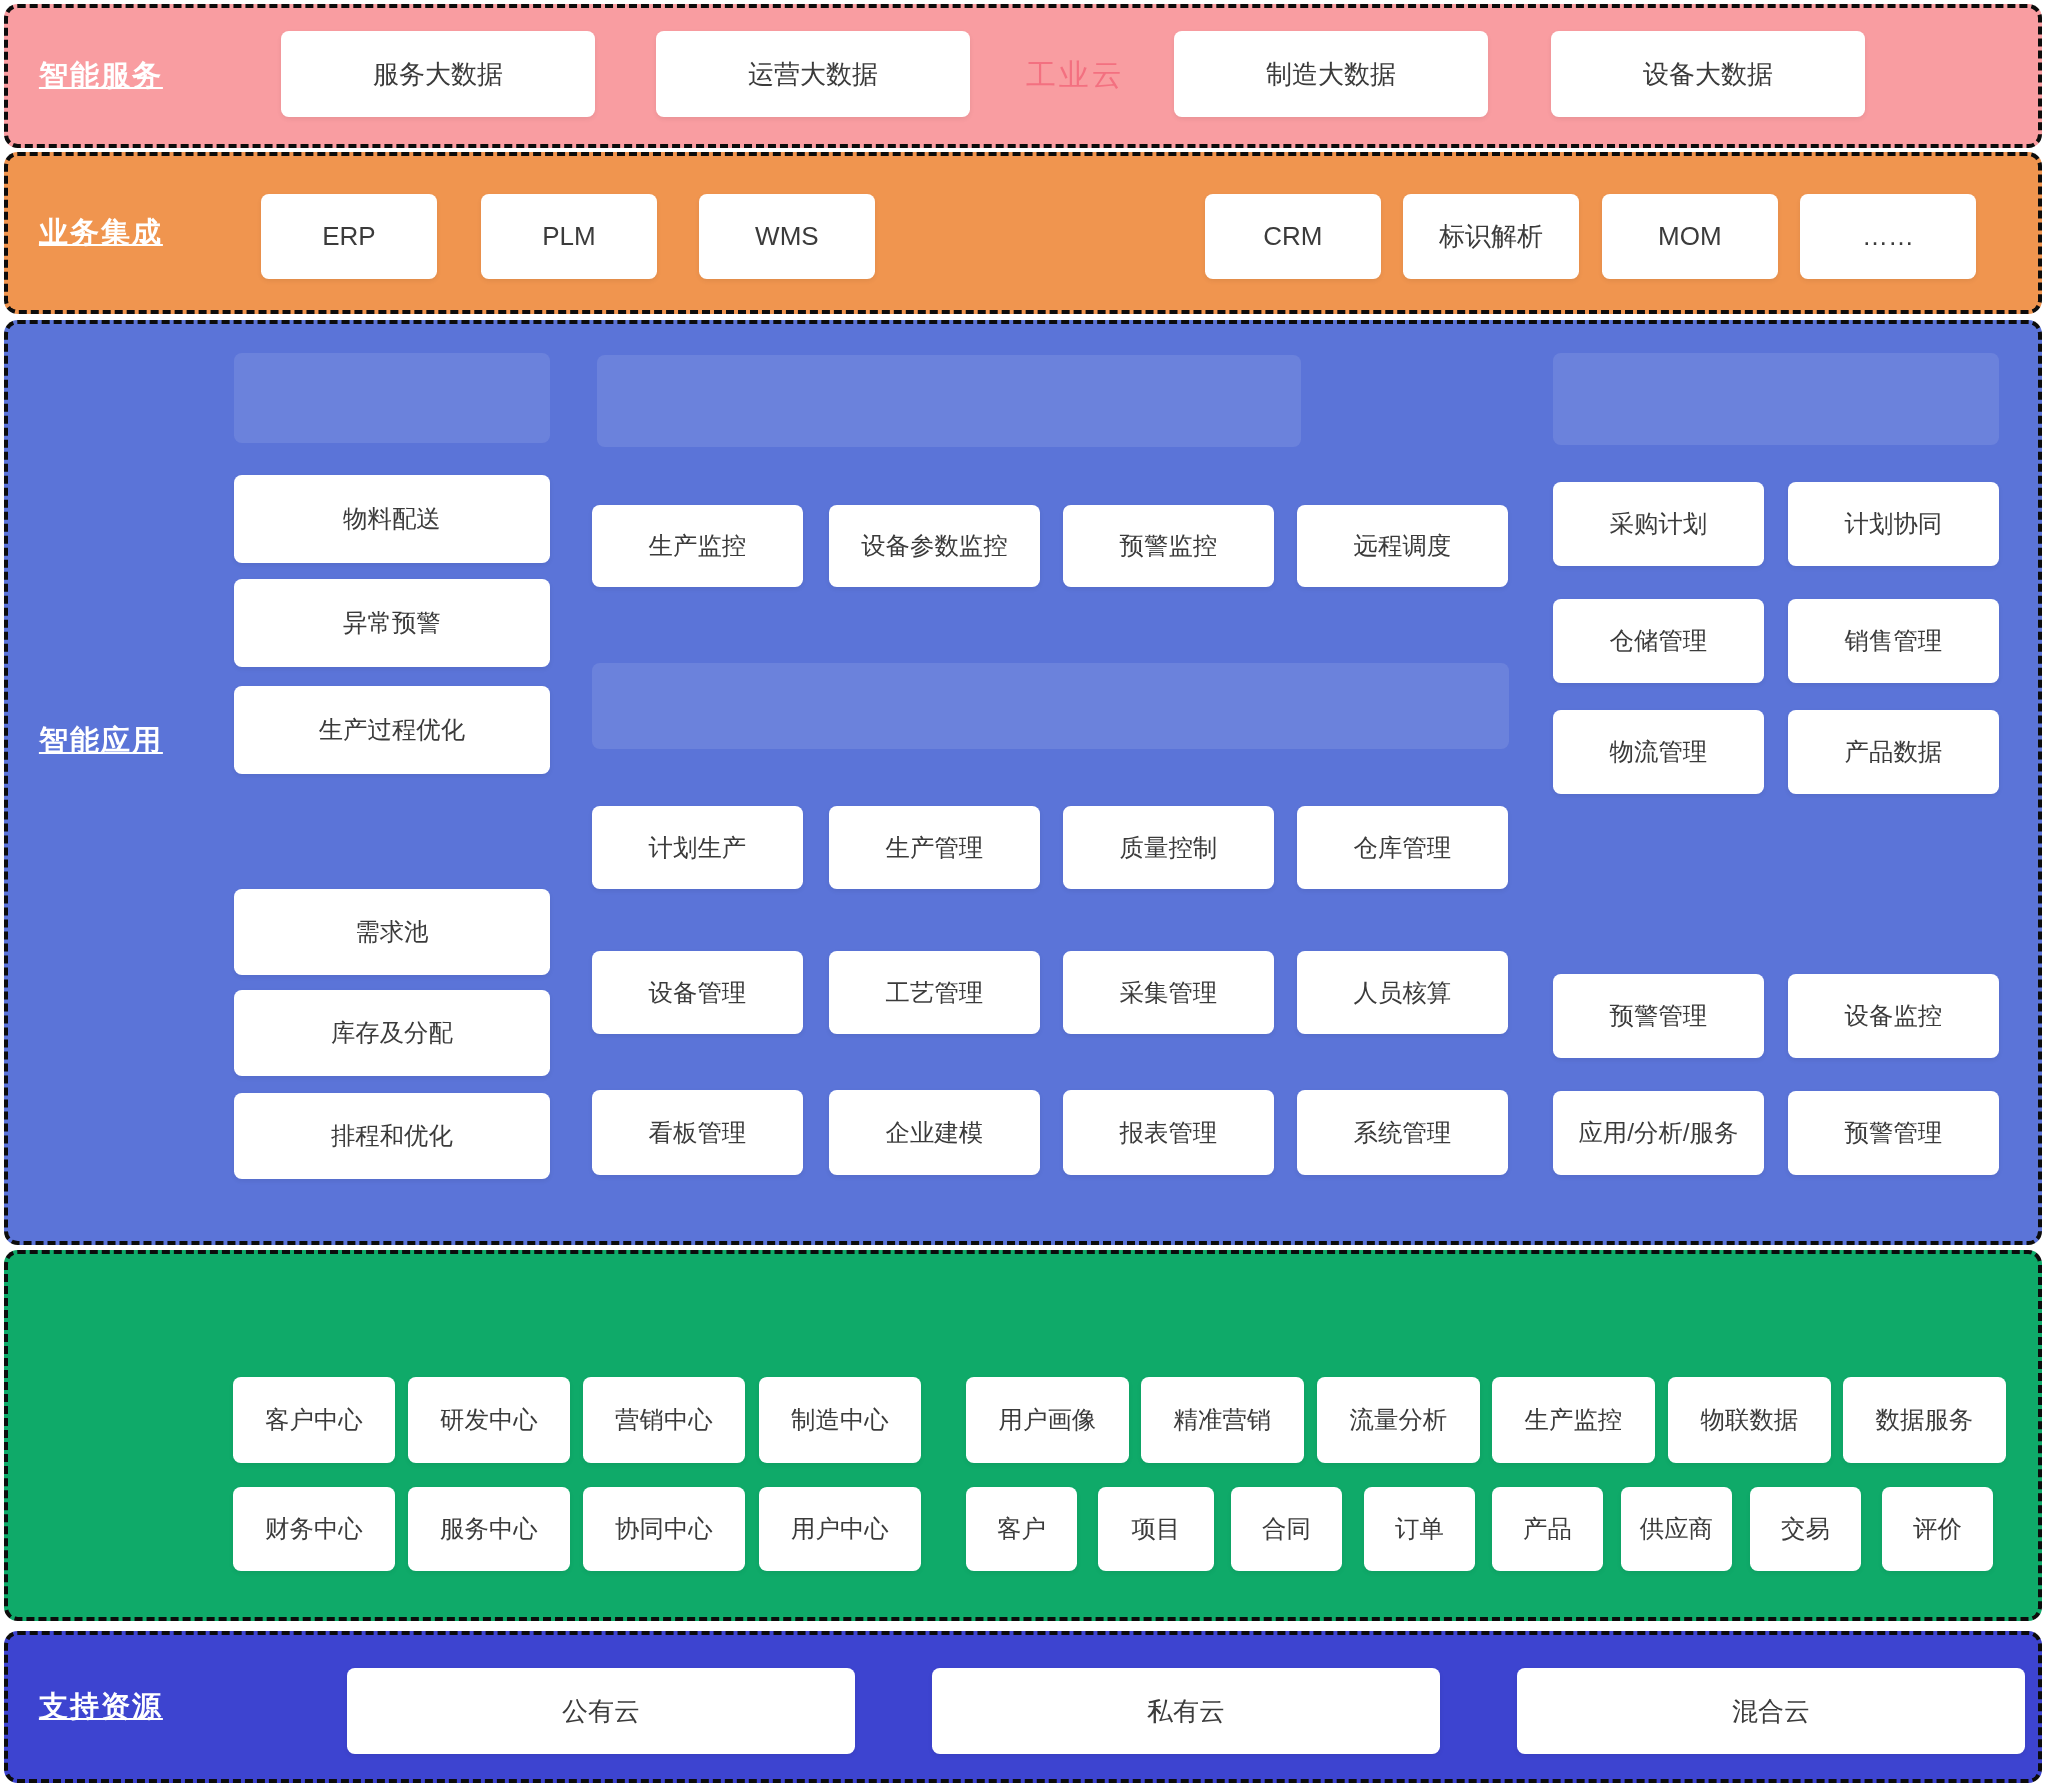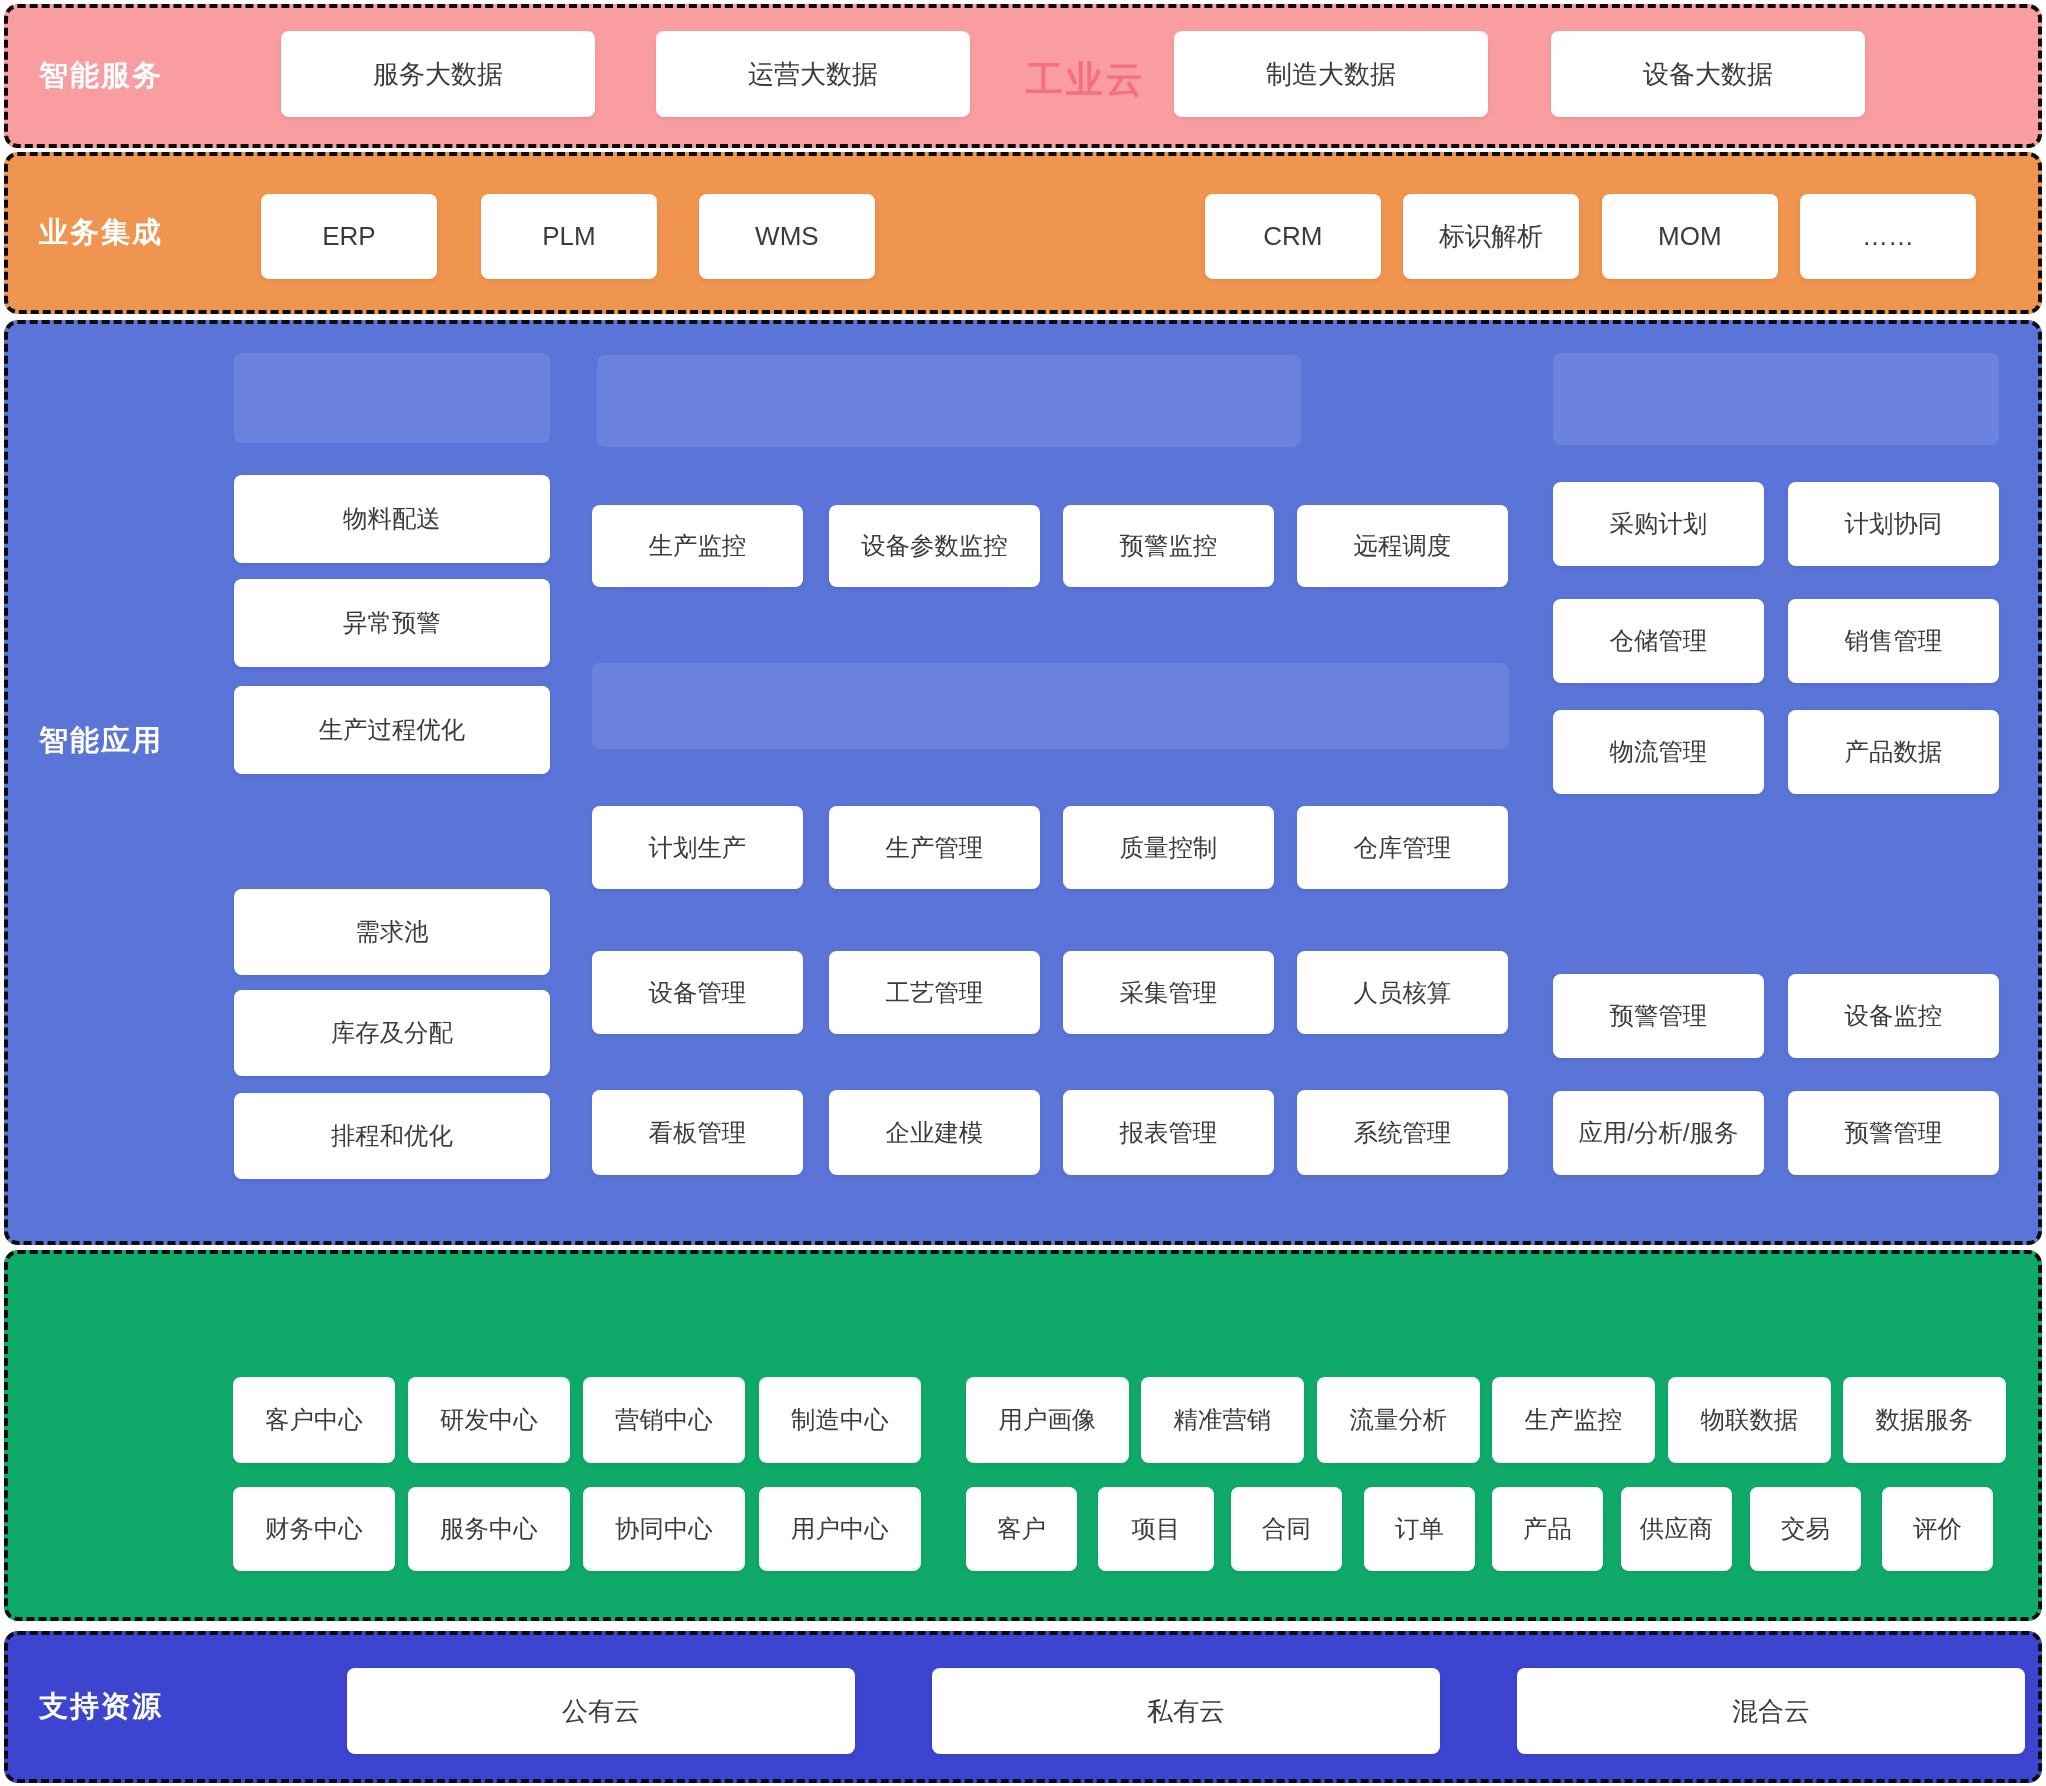--- a/index.html
+++ b/index.html
@@ -7,31 +7,31 @@
           font-family:"Liberation Sans","DejaVu Sans",sans-serif;}
   .band{position:absolute;left:3.9px;width:2038px;box-sizing:border-box;
         border:4.9px dashed #0c0c0c;border-radius:13.7px;}
   #band-services{top:3.9px;height:144px;background:#F99DA1;}
   #band-integration{top:152px;height:162px;background:#F0954F;}
   #band-applications{top:320px;height:925px;background:#5B74D8;}
   #band-platform{top:1250px;height:371px;background:#0FAA69;}
   #band-resources{top:1631px;height:152px;background:#3D44D0;}
 
   .band-label{position:absolute;left:31px;top:0;bottom:0;display:flex;align-items:center;
-              font-size:29px;font-weight:700;color:#ffffff;letter-spacing:2px;white-space:nowrap;}
+              font-size:29px;font-weight:700;color:#ffffff;letter-spacing:2px;white-space:nowrap;text-decoration:underline;}
   .band-label.apps{top:397px;bottom:auto;display:block;}
   .band-label.platform{left:70px;}
 
   .box{position:absolute;background:#ffffff;border-radius:7.8px;
        display:flex;align-items:center;justify-content:center;
        font-size:24.4px;color:#3b3b3b;white-space:nowrap;
        box-shadow:0 2px 4.9px rgba(0,0,0,0.07);}
   .box.big{font-size:26px;}
   .ghost{position:absolute;background:rgba(255,255,255,0.10);border-radius:7.8px;}
-  .watermark{position:absolute;left:1018px;top:47px;font-size:37px;font-weight:700;
+  .watermark{position:absolute;left:1018px;top:47px;font-size:30px;font-weight:400;
              color:rgba(242,104,122,0.85);letter-spacing:2.9px;}
 </style>
 </head>
 <body>
 
 <div id="canvas">
 
   <div class="band" id="band-services">
     <div class="band-label">智能服务</div>
     <div class="watermark">工业云</div>

